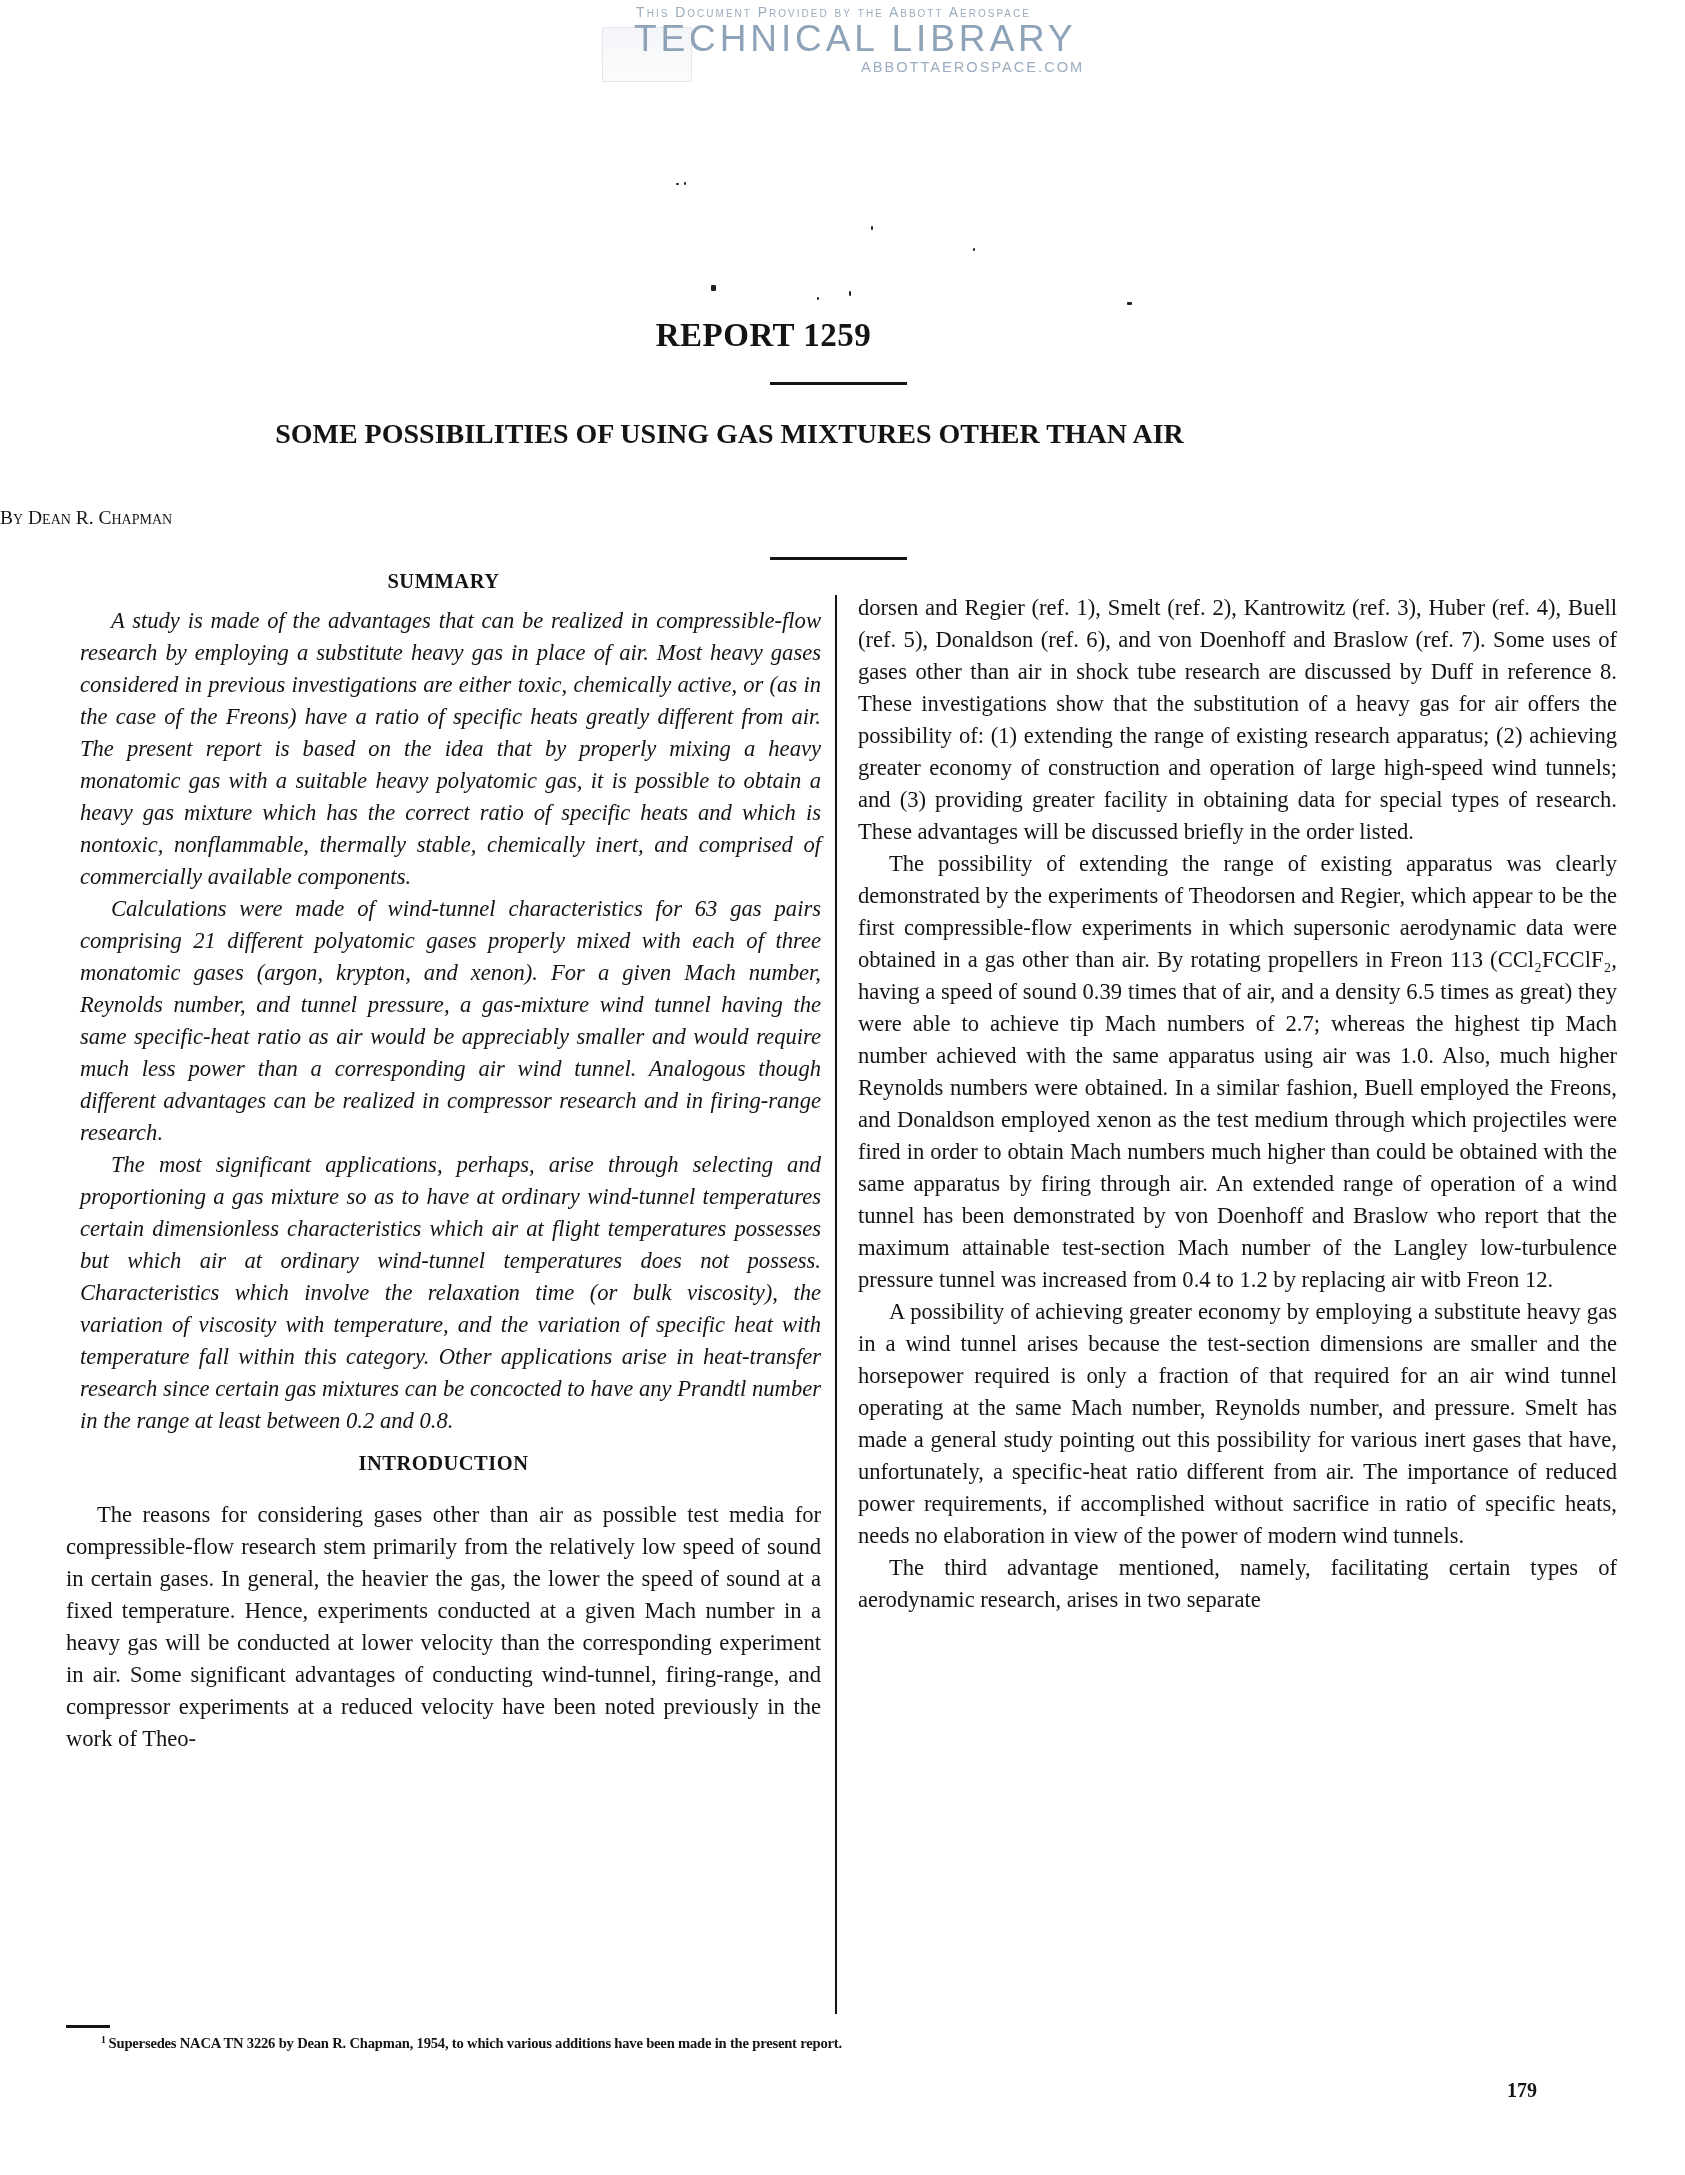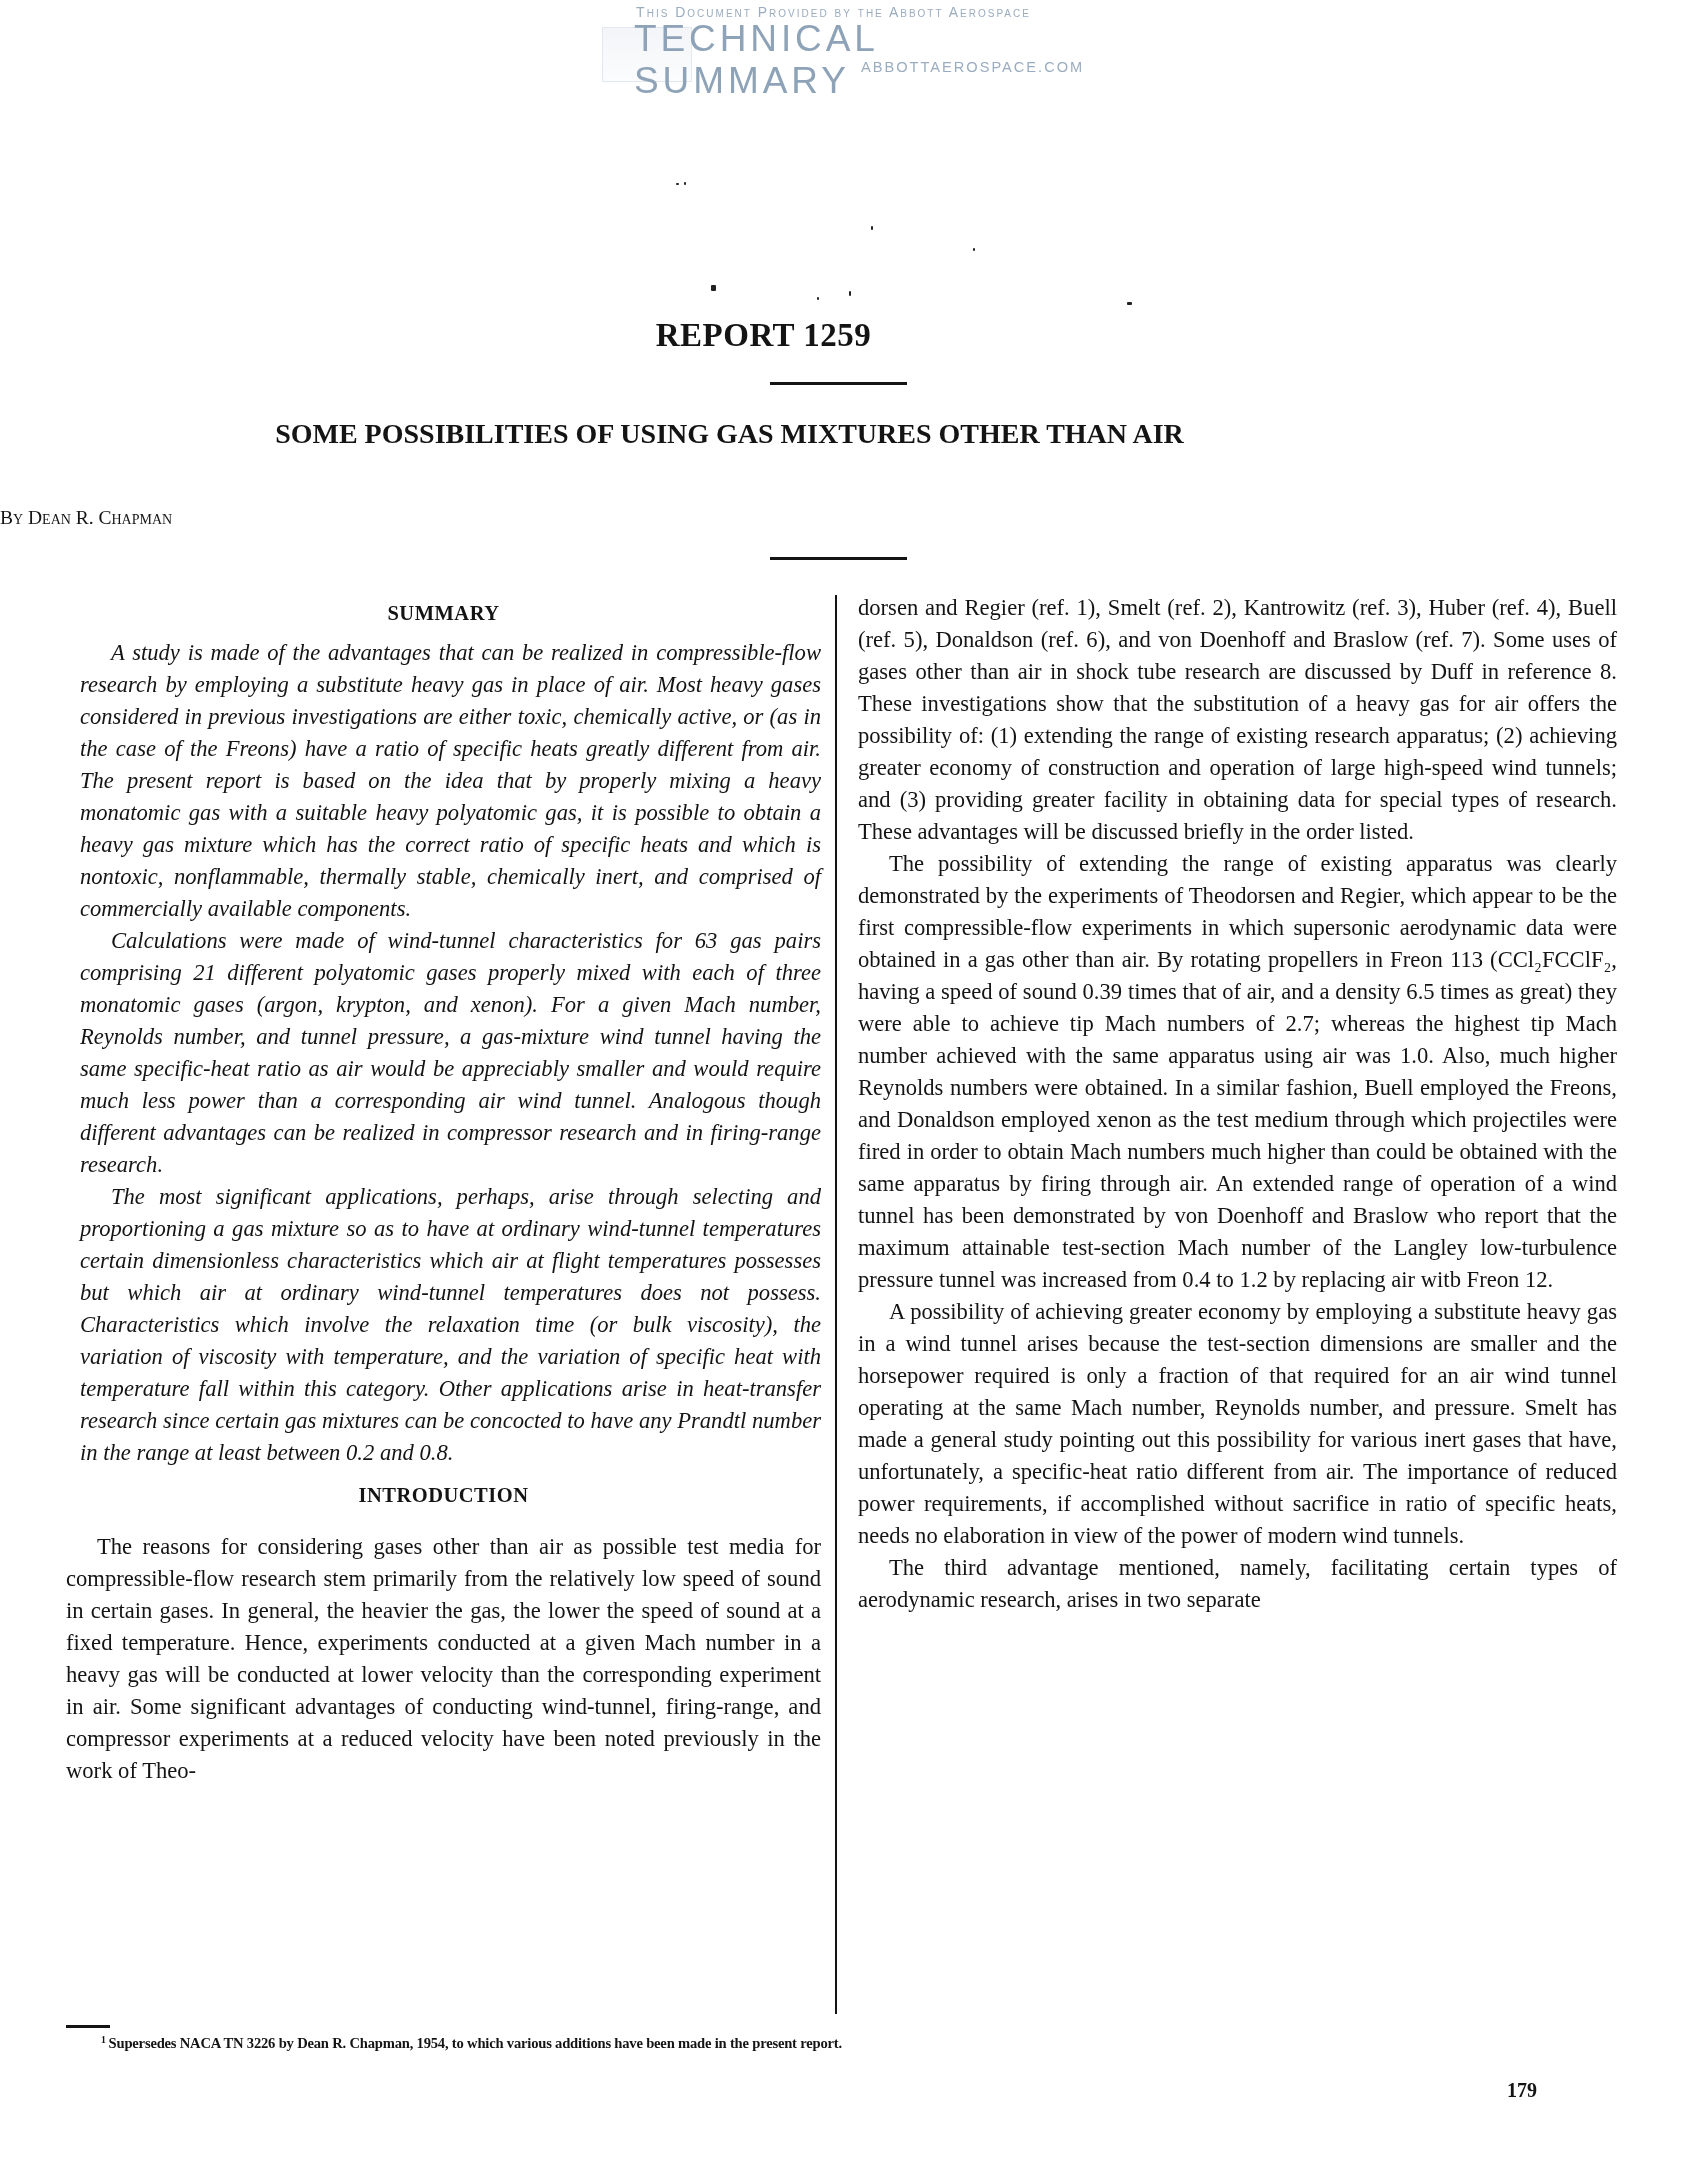--- a/index.html
+++ b/index.html
@@ -36,21 +36,21 @@
   .title {
     position: absolute; left: 0; width: 1459px; top: 414px; text-align: center;
     font-size: 28px; font-weight: bold; line-height: 39px;
   }
   .title sup { font-size: 16.6px; vertical-align: 9.8px; margin-left: 3.9px; }
   .byline {
     position: absolute; left: 0; width: 1685px; top: 507px; text-align: left;
     font-size: 19.5px; font-variant: small-caps;
   }
 
-  .col { position: absolute; top: 598px; font-size: 22.6px; line-height: 32px; text-align: justify; }
+  .col { position: absolute; top: 566px; font-size: 22.6px; line-height: 32px; text-align: justify; }
   .col-left { left: 66px; width: 755px; }
   .col-right { left: 858px; width: 759px; top: 592px; }
   .col p { margin: 0; text-indent: 31px; }
   .col p.noindent { text-indent: 0; }
   .col .italic { font-style: italic; margin-left: 14px; }
   .col h2 {
     margin: 0; text-align: center; font-size: 20.5px; font-weight: bold; letter-spacing: 0.5px;
     line-height: 31px;
   }
   .col h2.sum { margin-bottom: 7.8px; }
@@ -65,21 +65,21 @@
   .page-number {
     position: absolute; left: 1507px; top: 2079px; font-size: 20px; font-weight: bold;
   }
 </style>
 </head>
 <body>
 
 <div class="watermark">
   <div class="wm-box"></div>
   <div class="wm-top">This Document Provided by the Abbott Aerospace</div>
-  <div class="wm-mid">TECHNICAL SUMMARY</div>
+  <div class="wm-mid">TECHNICAL LIBRARY</div>
   <div class="wm-bot">ABBOTTAEROSPACE.COM</div>
 </div>
 
 <div class="speck" style="left:676px;top:183px;width:2.9px;height:2px;"></div>
 <div class="speck" style="left:684px;top:182px;width:2px;height:2.9px;"></div>
 <div class="speck" style="left:871px;top:226px;width:2px;height:3.9px;"></div>
 <div class="speck" style="left:973px;top:248px;width:2px;height:2.9px;"></div>
 <div class="speck" style="left:711px;top:285px;width:4.9px;height:5.9px;"></div>
 <div class="speck" style="left:817px;top:297px;width:2px;height:2.9px;"></div>
 <div class="speck" style="left:849px;top:291px;width:2px;height:4.9px;"></div>

